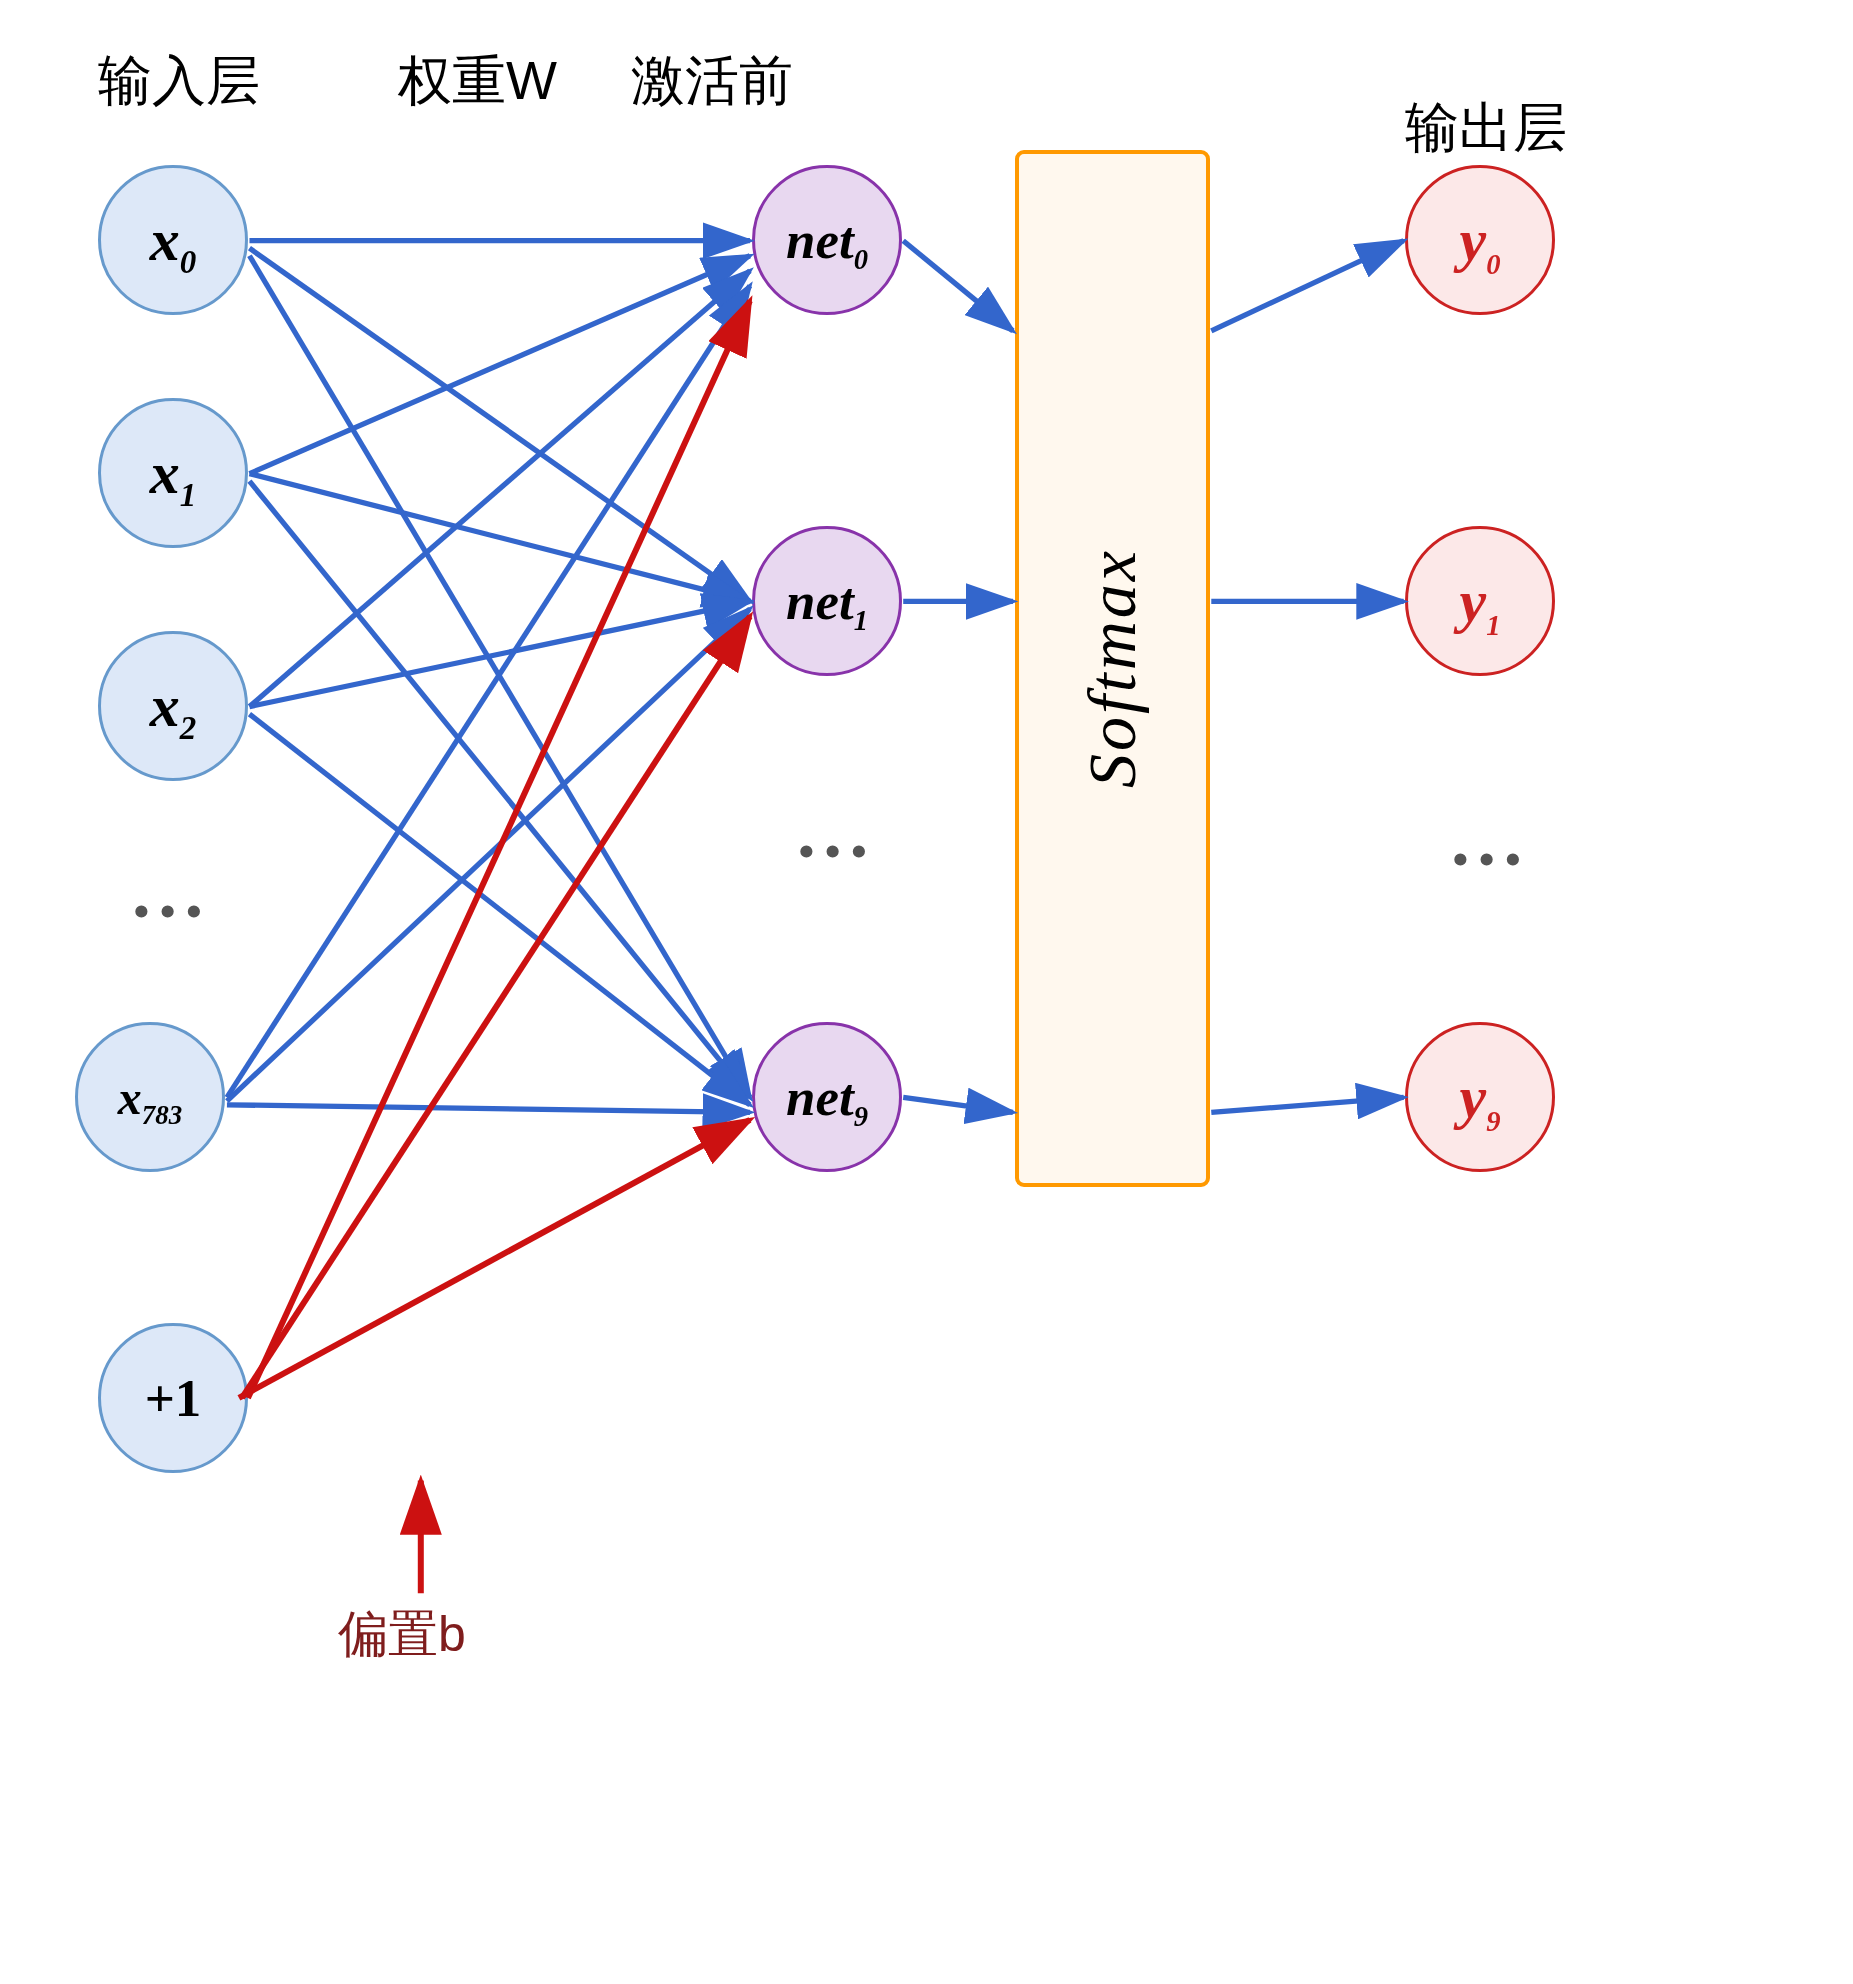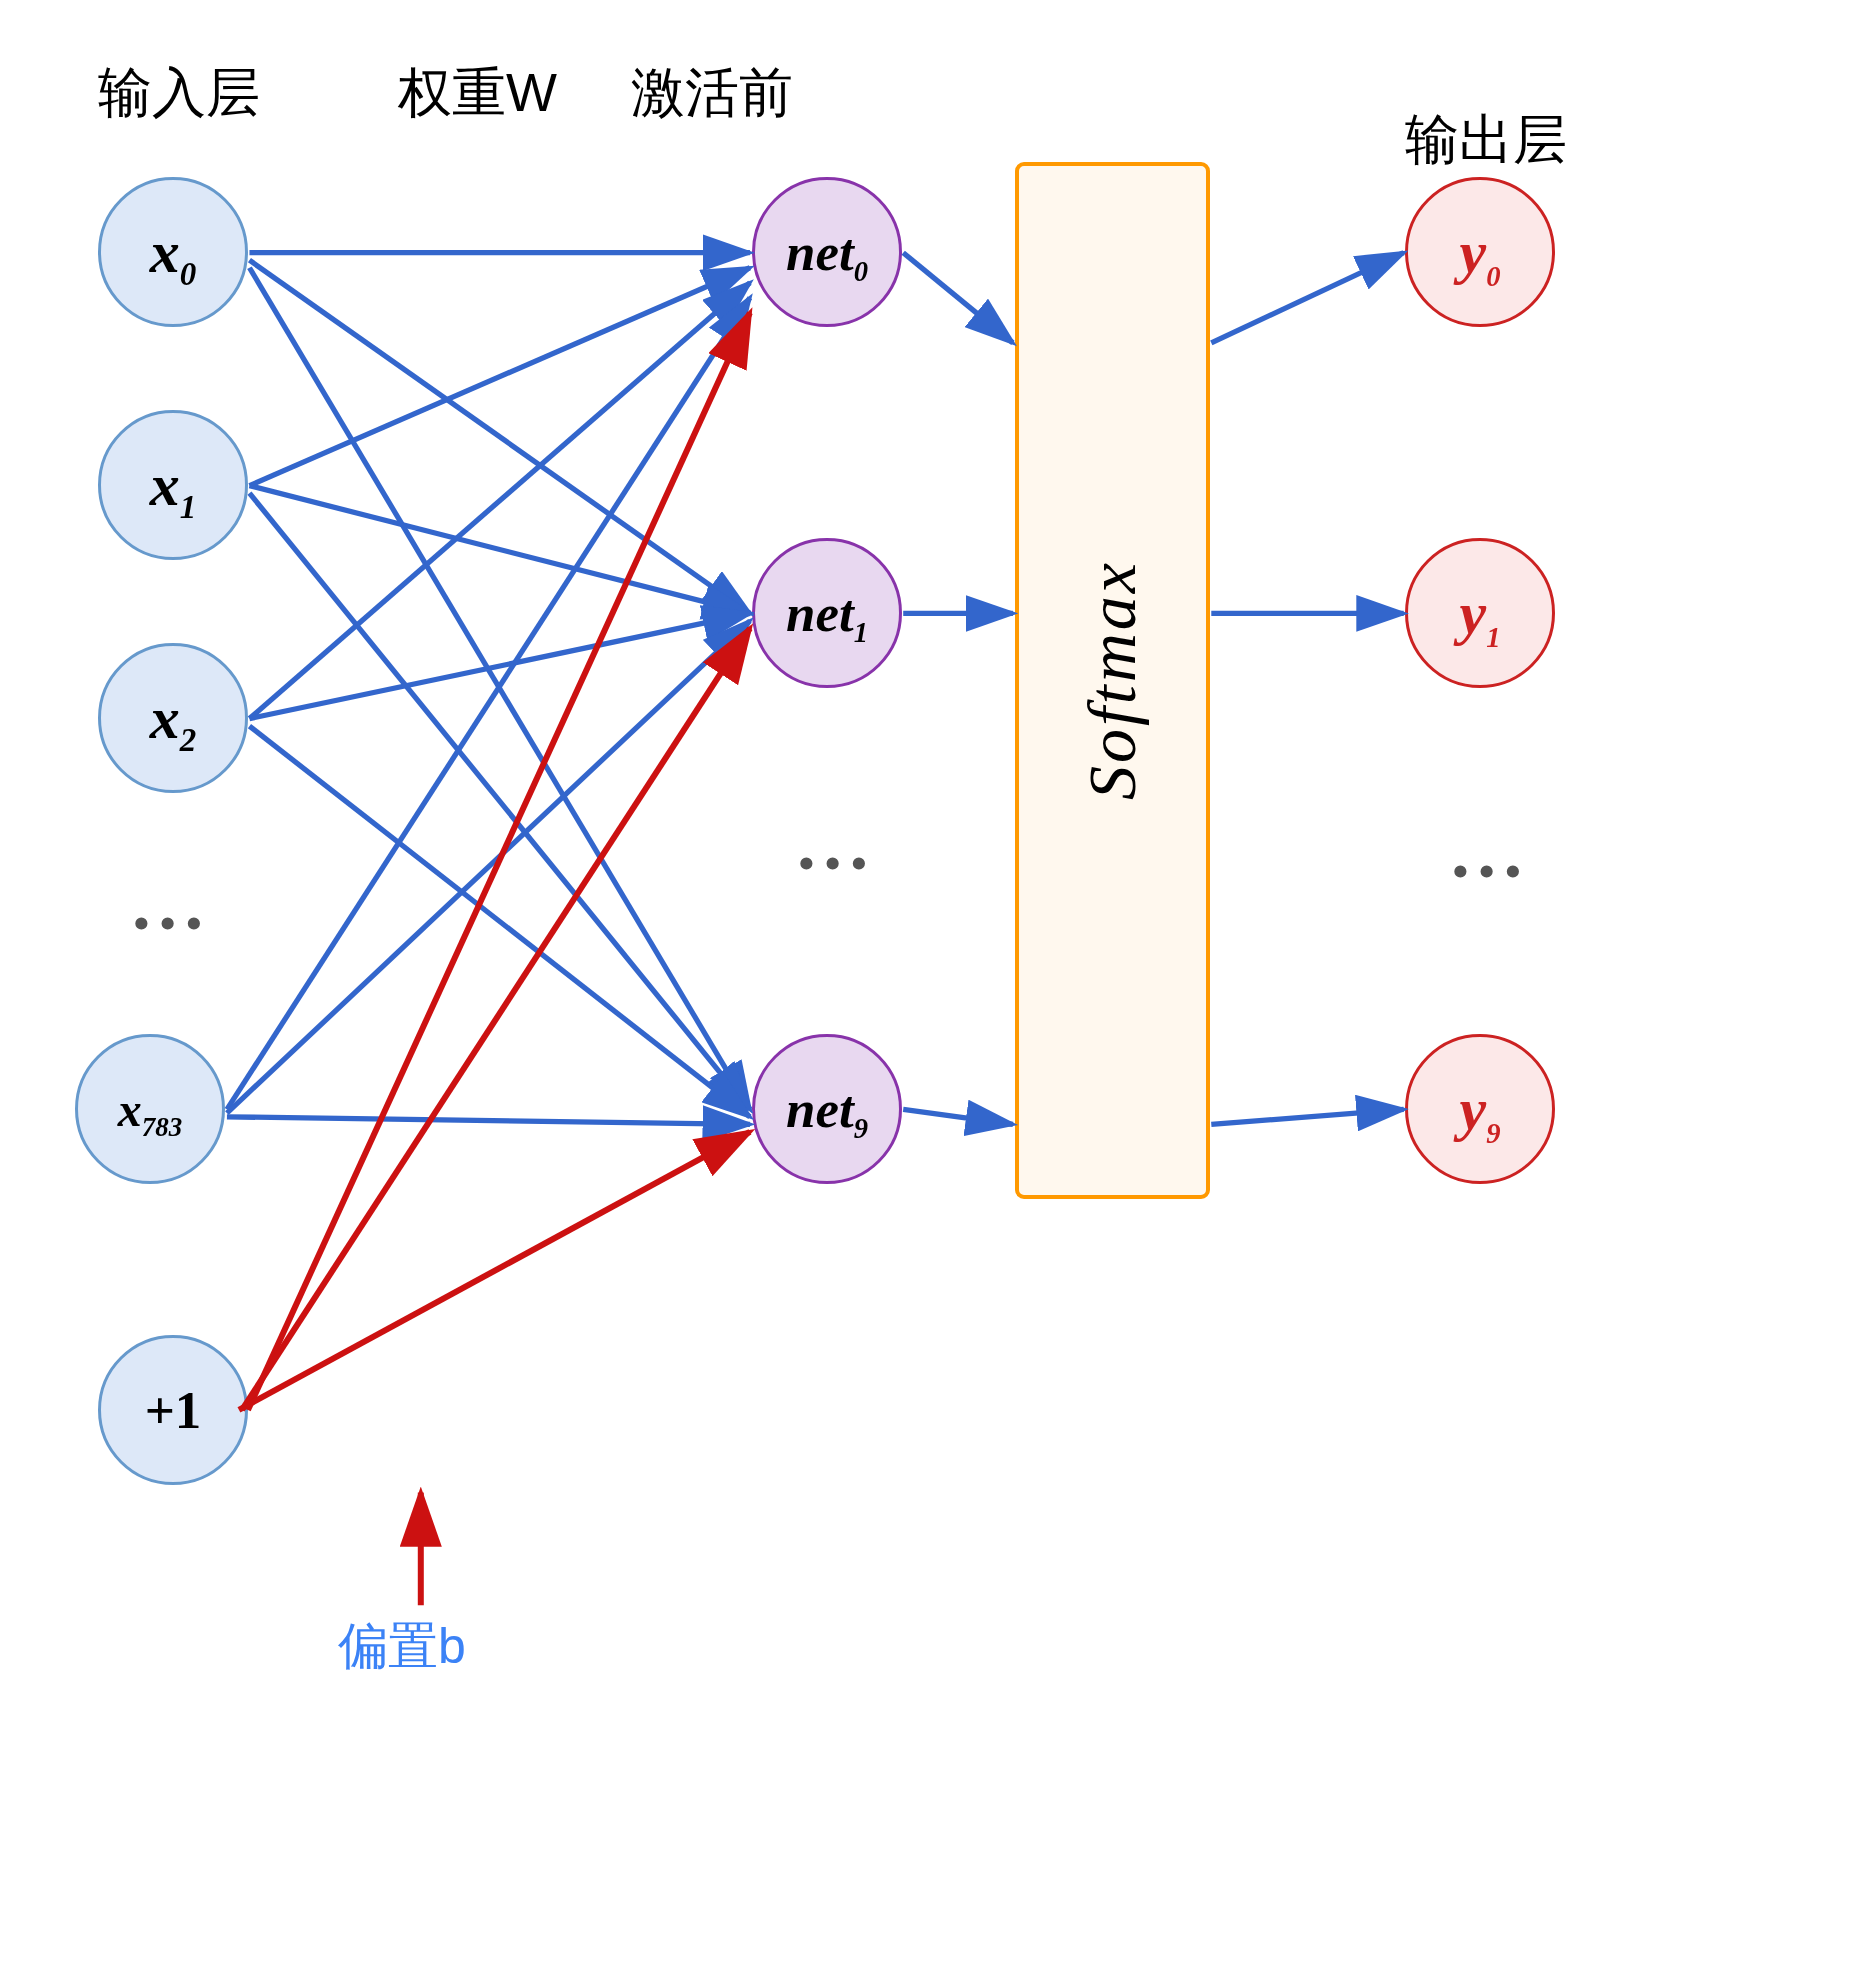--- a/index.html
+++ b/index.html
@@ -7,21 +7,21 @@
       width: 1853px;
       height: 1985px;
       background: #ffffff;
       font-family: 'Times New Roman', serif;
       position: relative;
       overflow: hidden;
     }
 
     .diagram-container {
       position: absolute;
-      top: 12px; left: 0;
+      top: 0; left: 0;
       width: 1853px;
       height: 1455px;
     }
 
     
     .header-label {
       position: absolute;
       font-size: 54px;
       font-weight: normal;
       color: #000;
@@ -110,21 +110,21 @@
     .node-sub {
       font-size: 33px;
       font-style: italic;
       margin-bottom: -6px;
     }
 
     .bias-label {
       position: absolute;
       font-size: 50px;
       font-family: 'SimHei', 'Microsoft YaHei', sans-serif;
-      color: #3b82f6;
+      color: #7f1d1d;
       text-align: center;
     }
 
     .plus-one-text {
       font-size: 53px;
       font-weight: bold;
       font-style: normal;
       font-family: 'Times New Roman', serif;
       color: #000;
     }

